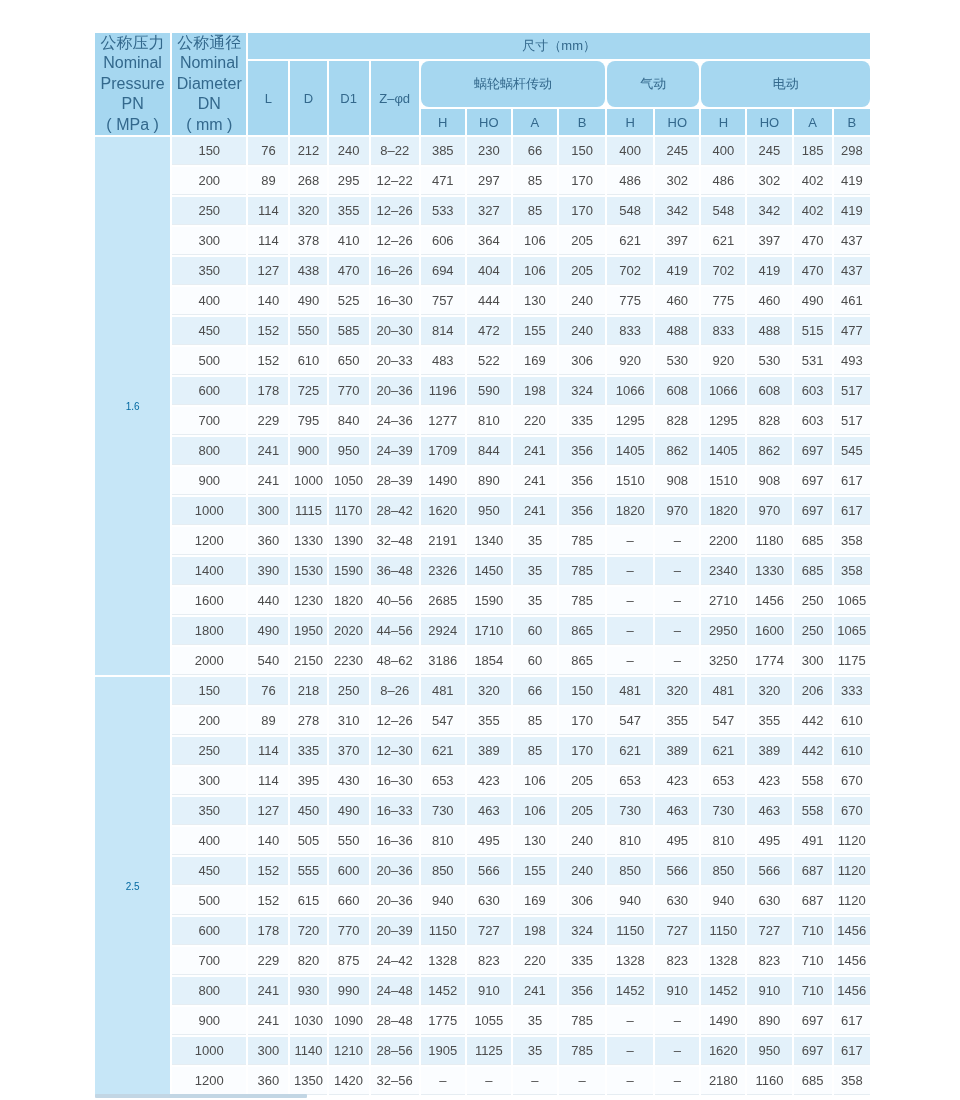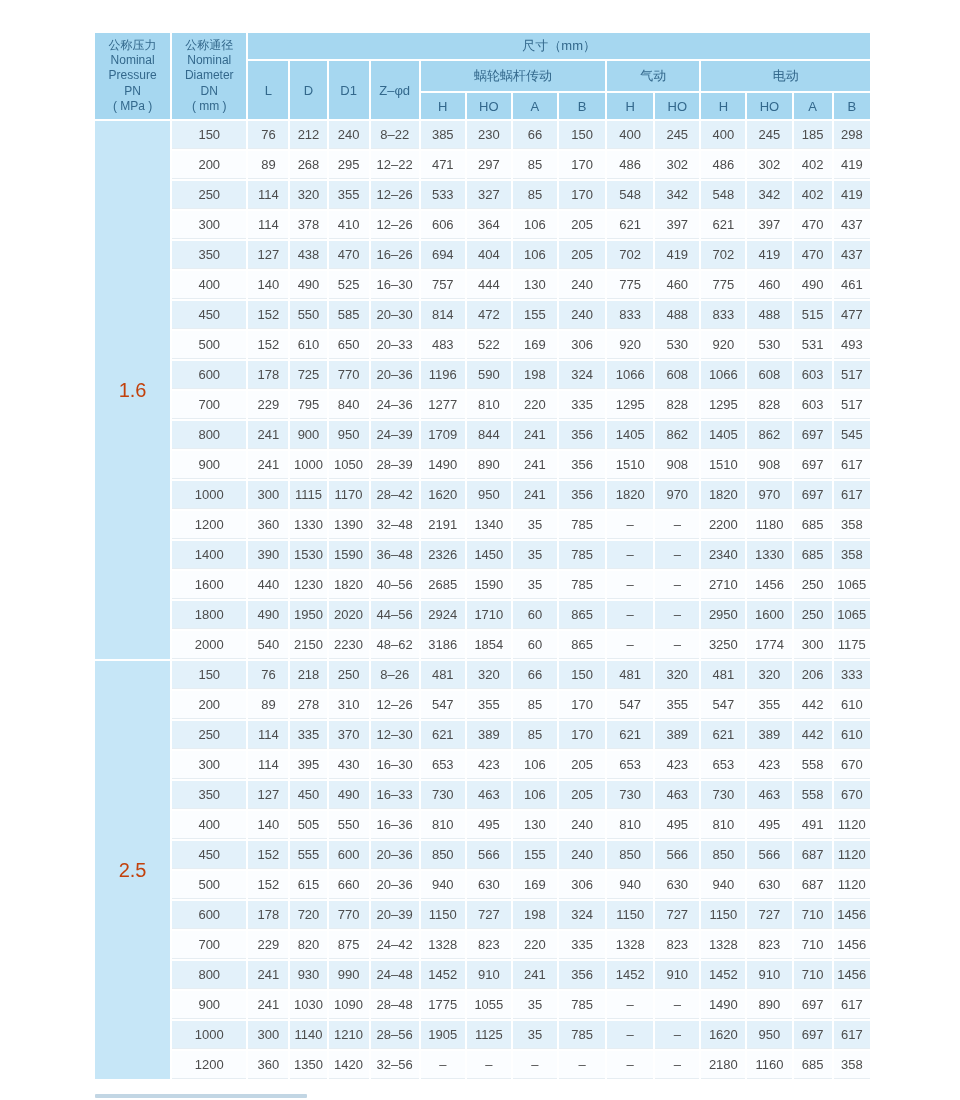--- a/index.html
+++ b/index.html
@@ -23,42 +23,42 @@
     background:var(--header-blue);
     color:var(--header-text);
     font-weight:normal;
     font-size:13px;
     text-align:center;
     vertical-align:middle;
     padding:0;
   }
   th.big-head{
     white-space:pre-line;
-    font-size:12px;
+    font-size:16px;
     line-height:1.28;
     height:86px;
   }
   th.size-head{height:26px;margin-top:8px;}
-  th.group-head{height:26px;}
+  th.group-head{height:26px;border-radius:8px;}
   th.letter-head{height:26px;}
   td{
     font-size:13px;
     color:var(--cell-text);
     text-align:center;
     vertical-align:middle;
     height:28px;
     padding:0;
     border-bottom:1px solid #e6edf2;
   }
   tbody tr:nth-child(odd) td{background:var(--row-tint);}
   tbody tr:nth-child(even) td{background:var(--row-white);}
   td.pn-cell{
     background:var(--pn-blue) !important;
-    color:#c2410c;
-    font-size:20px;
+    color:#0369a1;
+    font-size:10px;
     border-bottom:none;
   }
   .cutoff-sliver{
     position:absolute;left:95px;top:1094px;width:212px;height:4px;
     background:#c2d6e4;border-radius:1px;
   }
 </style>
 </head>
 <body>
 

